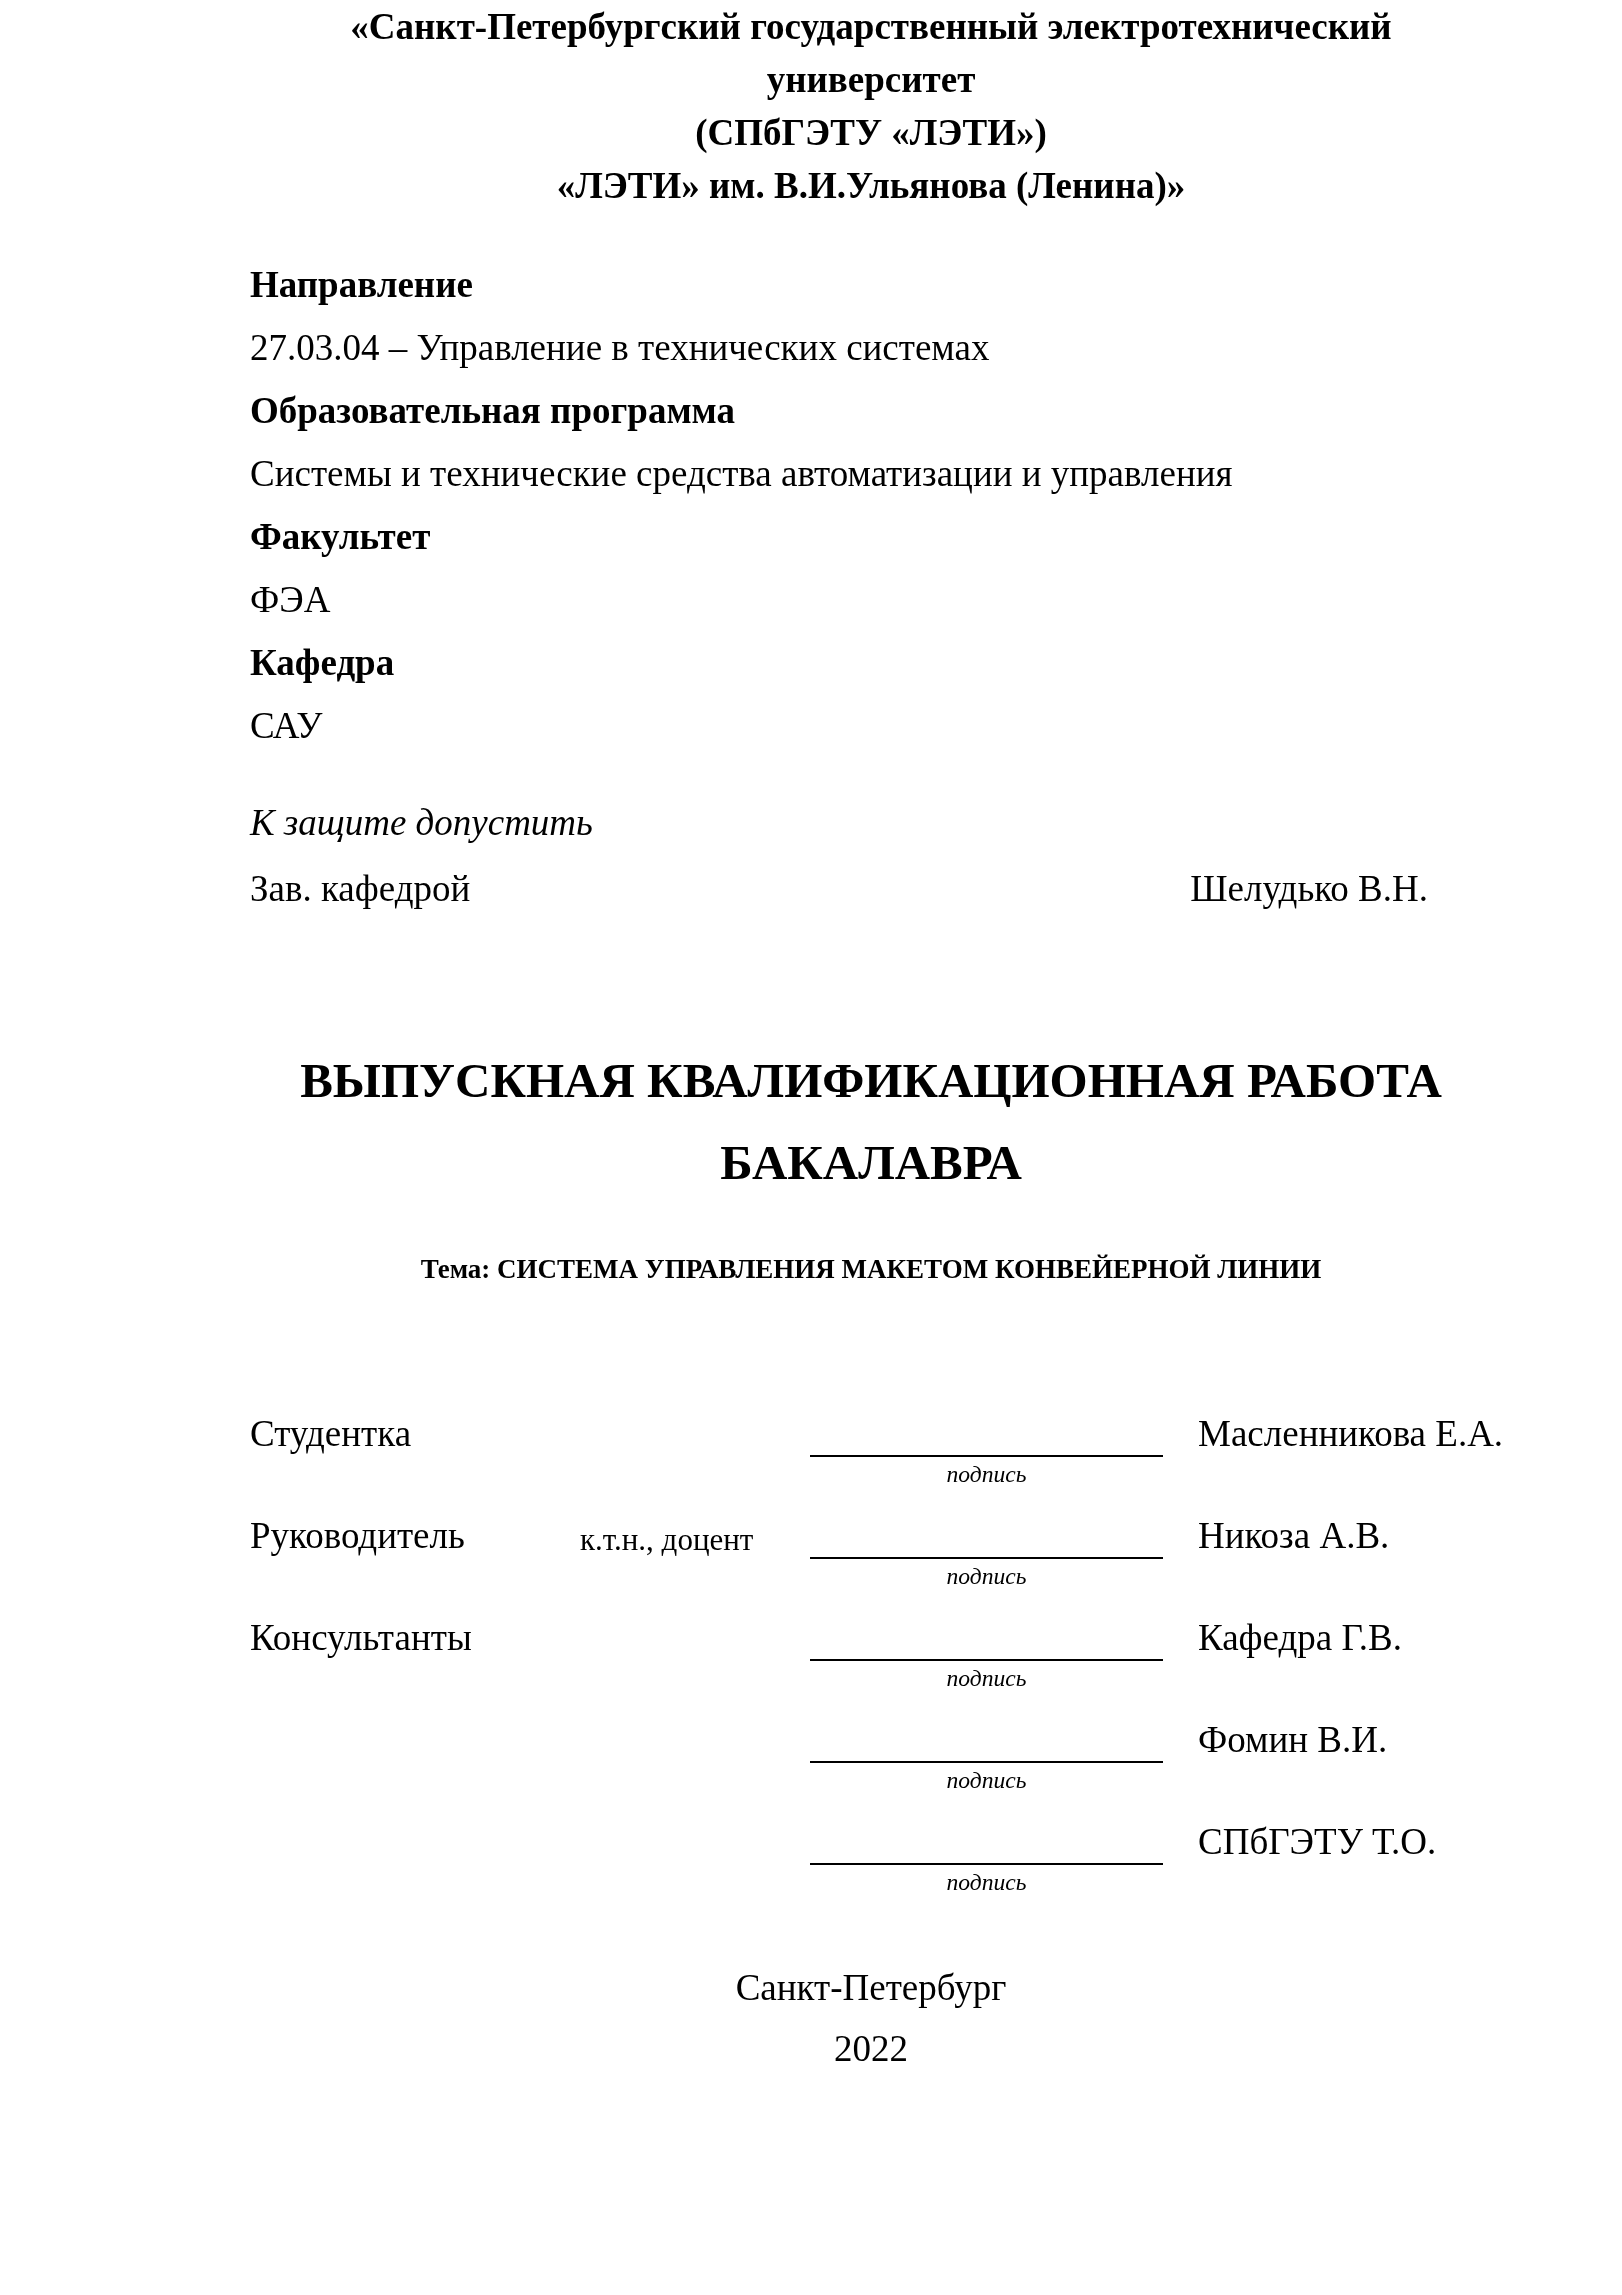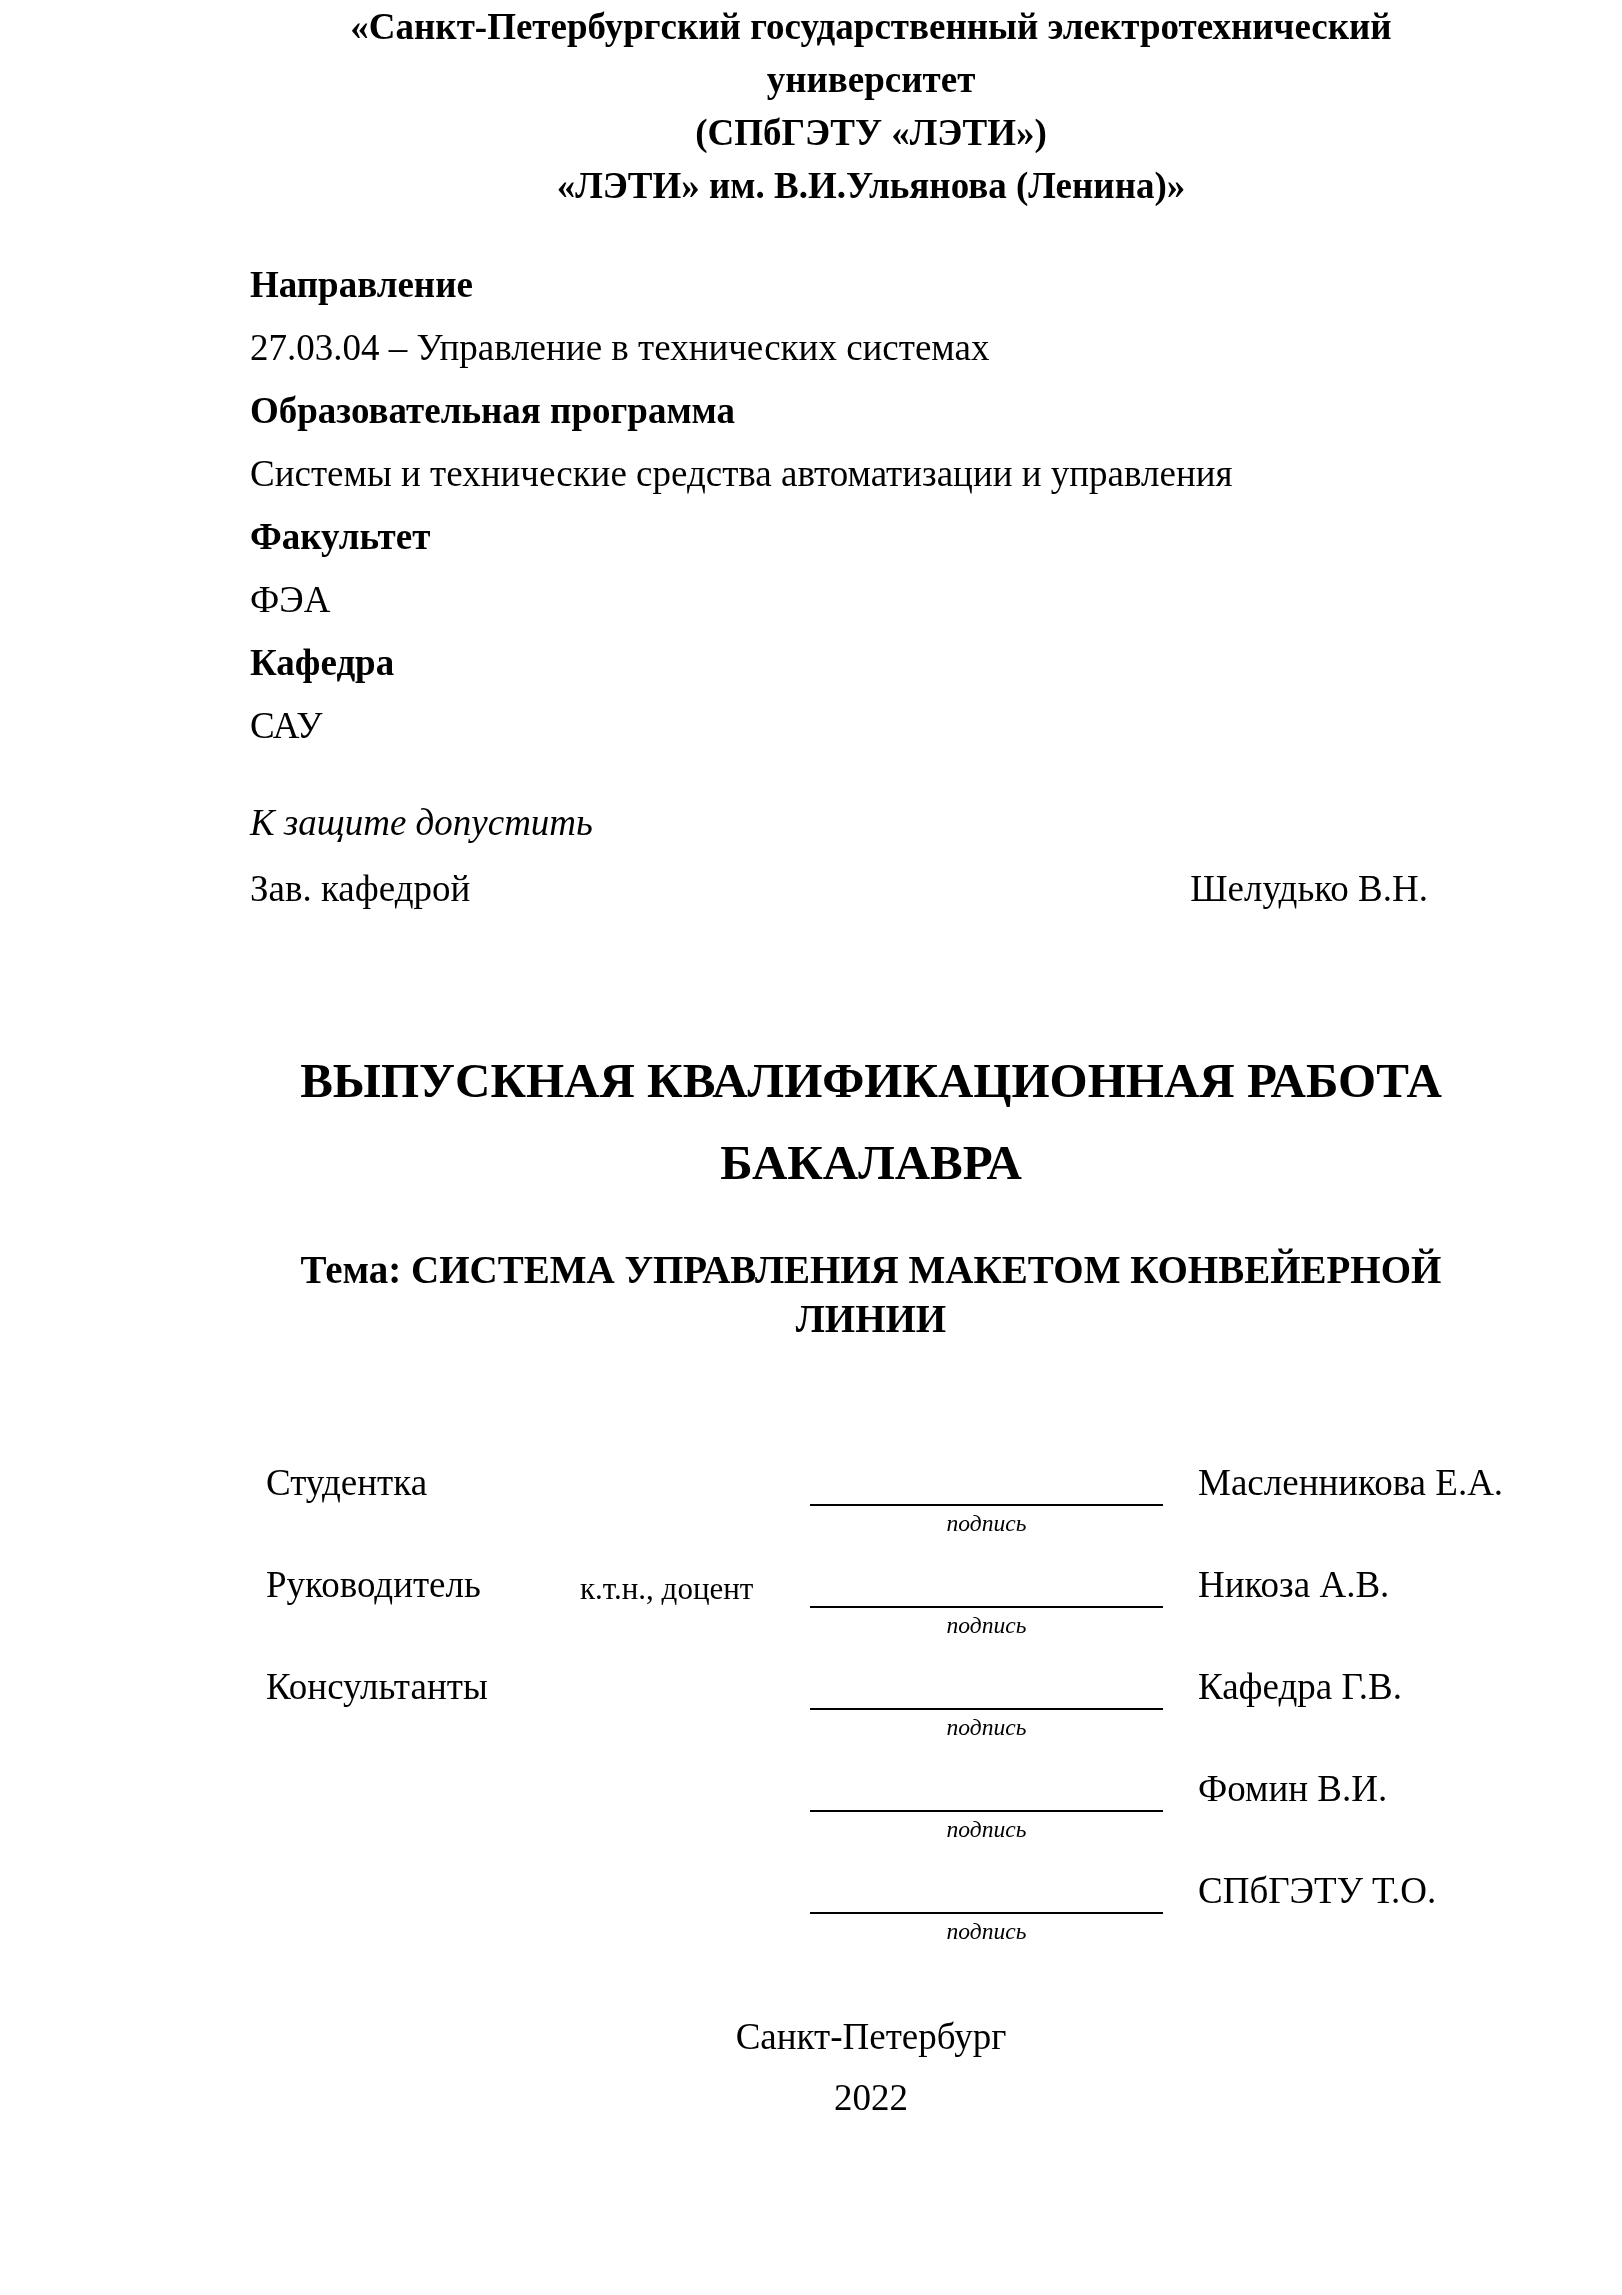--- a/index.html
+++ b/index.html
@@ -50,28 +50,28 @@
     margin-top: 118px;
     text-align: center;
     font-weight: bold;
     font-size: 49px;
     line-height: 82px;
   }
   .thesis-theme {
     margin-top: 41px;
     text-align: center;
     font-weight: bold;
-    font-size: 39px;
+    font-size: 27px;
     line-height: 49px;
   }
 
   
   .signatures { margin-top: 118px; }
   .sig-row { position: relative; height: 102px; font-size: 37px; }
-  .sig-role { position: absolute; left: 16px; top: 0; white-space: nowrap; }
+  .sig-role { position: absolute; left: 0; top: 0; white-space: nowrap; }
   .sig-qual { position: absolute; left: 330px; top: 7.9px; font-size: 31px; white-space: nowrap; }
   .sig-area { position: absolute; left: 560px; top: 0; width: 353px; }
   .sig-line { height: 43px; border-bottom: 2.4px solid #000000; }
   .sig-caption {
     margin-top: 3.1px;
     text-align: center;
     font-style: italic;
     font-size: 23.6px;
     line-height: 28px;
   }

